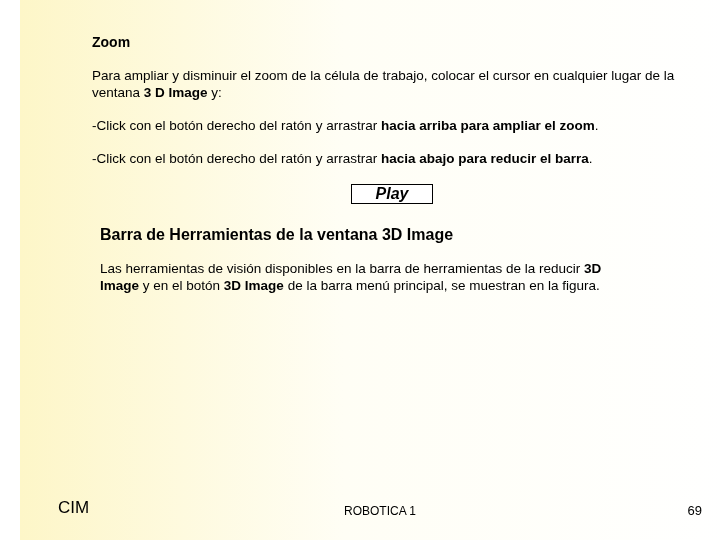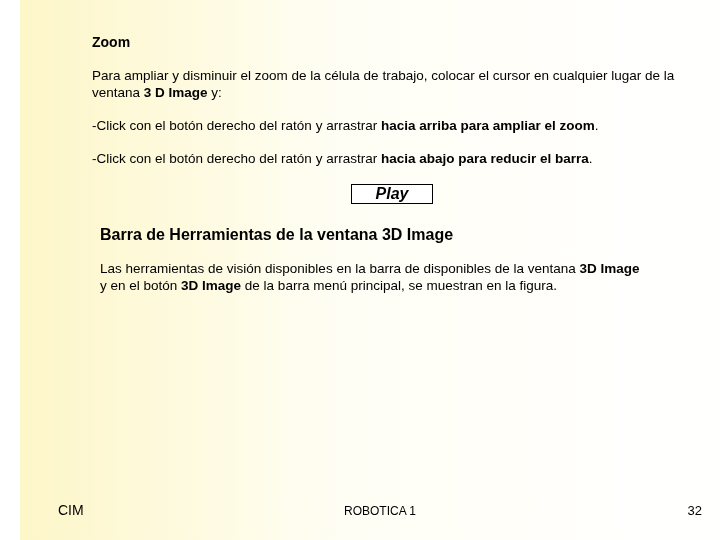--- a/index.html
+++ b/index.html
@@ -71,21 +71,21 @@
     margin-left: 8px;
     width: 540px;
   }
   .para2 .bold {
     font-weight: bold;
   }
   .footer-left {
     position: absolute;
     left: 38px;
     bottom: 22px;
-    font-size: 14px;
+    font-size: 17px;
     color: #000;
   }
   .footer-center {
     position: absolute;
     left: 0;
     right: 0;
     bottom: 22px;
     text-align: center;
     font-size: 12px;
     color: #000;
@@ -119,23 +119,23 @@
       <span>-Click con el botón derecho del ratón y arrastrar </span><span class="bold">hacia abajo para reducir el barra</span><span>.</span>
     </div>
 
     <div class="play-row">
       <button class="play-btn">Play</button>
     </div>
 
     <div class="sub-title">Barra de Herramientas de la ventana 3D Image</div>
 
     <div class="para2">
-      <span>Las herramientas de visión disponibles en la barra de disponibles de la ventana </span><span class="bold">3D Image</span><span> y en el botón </span><span class="bold">3D Image</span><span> de la barra menú principal, se muestran en la figura.</span>
+      <span>Las herramientas de visión disponibles en la barra de herramientas de la reducir </span><span class="bold">3D Image</span><span> y en el botón </span><span class="bold">3D Image</span><span> de la barra menú principal, se muestran en la figura.</span>
     </div>
 
 
   </div>
 
   <div class="footer-left">CIM</div>
   <div class="footer-center">ROBOTICA 1</div>
-  <div class="footer-right">32</div>
+  <div class="footer-right">69</div>
 
 </div>
 
 </body></html>

